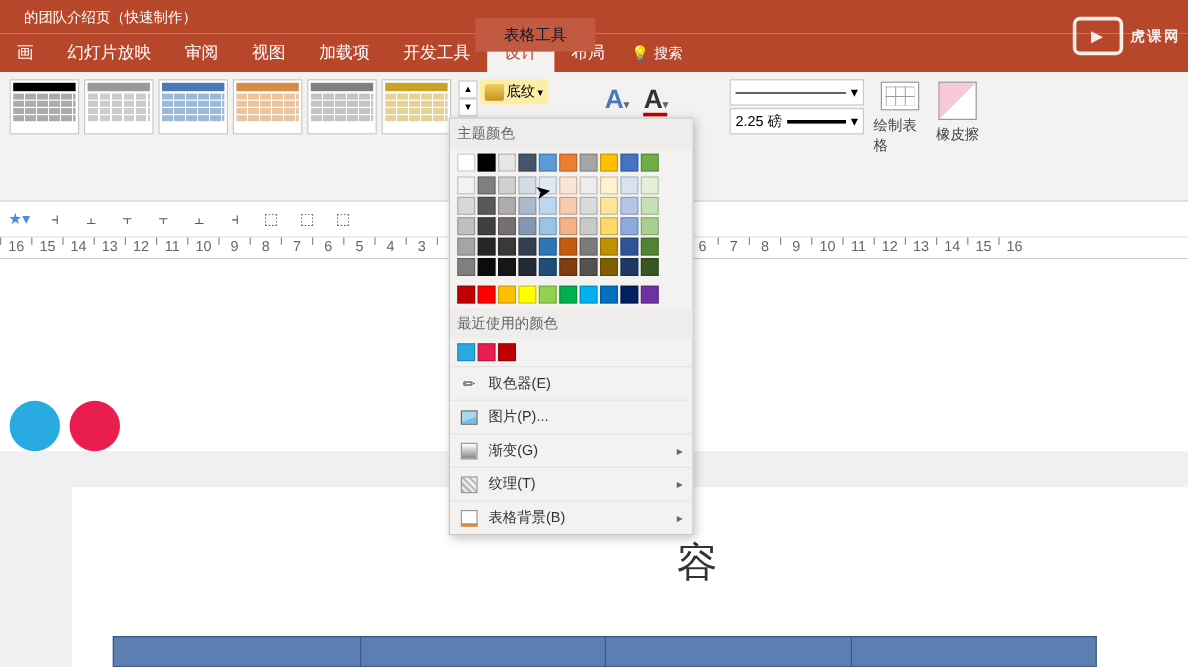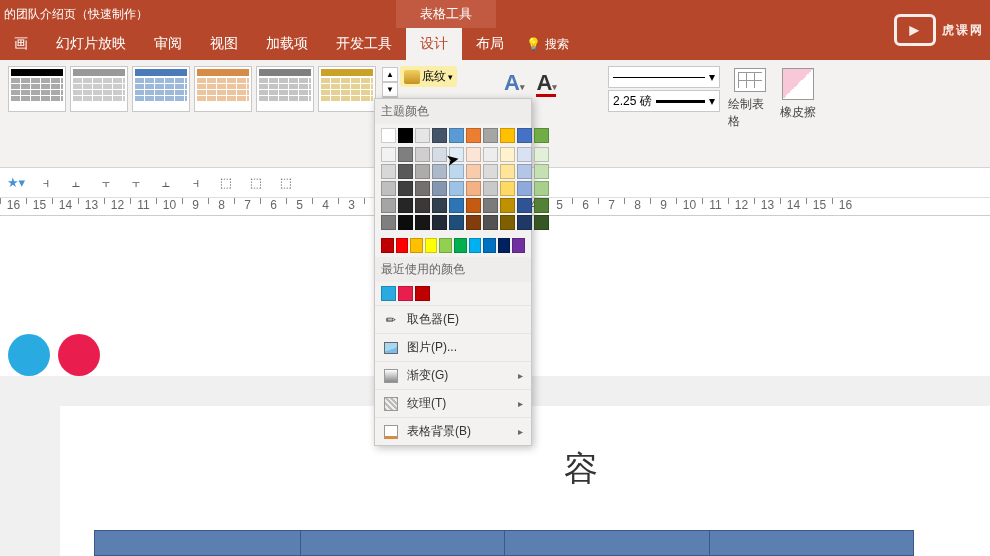--- a/index.html
+++ b/index.html
@@ -1,19 +1,19 @@
 <!DOCTYPE html>
 <html><head>
 <meta charset="utf-8">
 <style>
 *{margin:0;padding:0;box-sizing:border-box;font-family:"Microsoft YaHei",sans-serif;font-size:12px}
 body{width:990px;height:556px;background:#fff;overflow:hidden;position:relative}
 .title-bar{height:28px;background:#b7472a;display:flex;align-items:center;color:#fff}
-.doc-title{padding-left:4px;font-size:12px}
-.context-tab{position:absolute;left:396px;top:0;width:100px;height:28px;background:#c15a40;display:flex;align-items:center;justify-content:center;color:#ffffff;font-size:13px}
+.doc-title{padding-left:20px;font-size:12px}
+.context-tab{position:absolute;left:396px;top:15px;width:100px;height:28px;background:#c15a40;display:flex;align-items:center;justify-content:center;color:#0f172a;font-size:13px}
 .watermark{position:absolute;right:6px;top:14px;font-size:36px;color:rgba(255,255,255,.9);font-weight:bold;letter-spacing:2px;display:flex;align-items:center;gap:6px;z-index:5}
 .wm-icon{width:42px;height:32px;border:3px solid rgba(255,255,255,.9);border-radius:6px;display:flex;align-items:center;justify-content:center}
 .ribbon-tabs{height:32px;background:#b7472a;display:flex;align-items:center;padding-left:0;gap:0}
 .ribbon-tab{padding:0 14px;height:32px;display:flex;align-items:center;color:#fff;font-size:14px;cursor:pointer}
 .ribbon-tab.active{background:#f3f2f1;color:#b7472a}
 .search-area{display:flex;align-items:center;gap:4px;color:#fff;margin-left:8px}
 .ribbon-panel{height:108px;background:#f3f2f1;border-bottom:1px solid #d4d4d4;display:flex;position:relative}
 .styles-group{padding:6px 8px;display:flex;flex-direction:column}
 .styles-row{display:flex;gap:4px;align-items:center}
 .style-thumb{width:58px;height:46px;border:1px solid #c8c8c8;background:#fff;display:flex;flex-direction:column;padding:2px}
@@ -53,21 +53,21 @@
 .ruler-tick{display:inline-block;width:26px;text-align:center;border-left:1px solid #888;height:8px;line-height:18px;position:relative;top:-2px}
 .canvas{position:relative;height:340px;background:#f0f0f0}
 .slide-top{position:absolute;left:0;top:0;right:0;height:160px;background:#fff}
 .slide-bottom{position:absolute;left:60px;right:0;top:190px;height:366px;background:#fff}
 .circ{width:42px;height:42px;border-radius:50%;position:absolute}
 .circ.blue{background:#29abe2;left:8px;top:118px}
 .circ.red{background:#e91e4e;left:58px;top:118px}
 .big-text{position:absolute;left:564px;top:230px;font-size:34px;color:#333}
 .table-bar{position:absolute;left:94px;bottom:0;width:820px;height:26px;background:#5a7fb0;border:1px solid #3a5a85}
 .table-bar .seg{position:absolute;top:0;bottom:0;width:1px;background:#3a5a85}
-.dropdown{position:absolute;left:374px;top:98px;width:158px;background:#f3f2f1;border:1px solid #c8c8c8;box-shadow:2px 2px 8px rgba(0,0,0,.25);z-index:10}
+.dropdown{position:absolute;left:374px;top:98px;width:204px;background:#f3f2f1;border:1px solid #c8c8c8;box-shadow:2px 2px 8px rgba(0,0,0,.25);z-index:10}
 .dd-section{padding:4px 6px;font-size:12px;color:#666;background:#eeedec}
 .swatch-grid{padding:4px 6px;display:flex;flex-wrap:wrap;gap:2px;width:186px}
 .sw{width:15px;height:15px;border:1px solid rgba(0,0,0,.2)}
 .swatch-row{padding:4px 6px;display:flex;gap:2px}
 .dd-item{padding:5px 8px;display:flex;align-items:center;gap:8px;font-size:12px;color:#333;border-top:1px solid #e4e4e4}
 .dd-ico{width:16px;height:16px;display:flex;align-items:center;justify-content:center}
 .arrow{margin-left:auto;font-size:10px;color:#666}
 .nofill-sw{width:14px;height:14px;border:1px solid #999;background:#fff}
 .pie{width:14px;height:14px;border-radius:50%;background:conic-gradient(#e74c3c 0 90deg,#3498db 90deg 200deg,#f1c40f 200deg 300deg,#2ecc71 300deg 360deg)}
 .dropper{transform:rotate(-45deg);font-size:12px}

